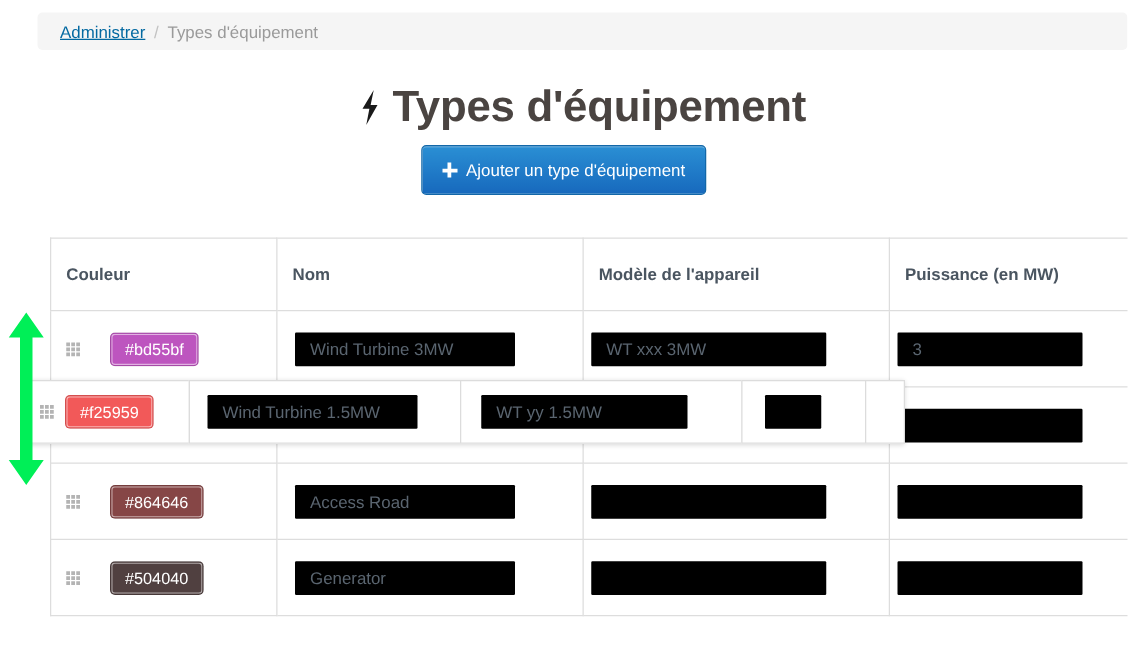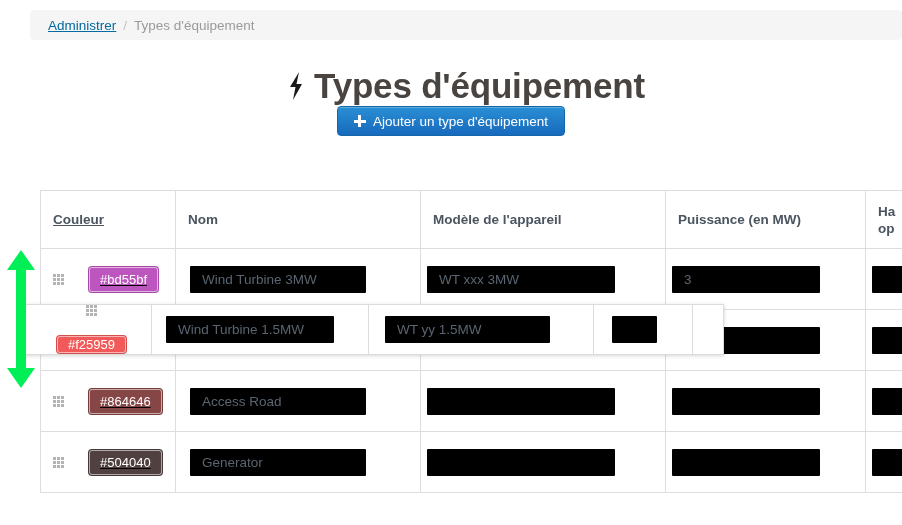--- a/index.html
+++ b/index.html
@@ -40,23 +40,24 @@
   .bolt-icon { width: 18px; height: 28px; display:block; }
   .page-title {
     font-size: 35px;
     color: #4a4441;
     font-weight: bold;
     letter-spacing: -0.2px;
     line-height: 40px;
     white-space: nowrap;
   }
   .add-btn {
+    margin-top: 10px;
     display: inline-flex; align-items: center; justify-content:space-between;
     gap: 7px;
-    height: 30px;
+    height: 40px;
     padding: 0 16px;
     border: 1px solid #1267a8;
     border-radius: 4px;
     background: linear-gradient(to bottom, #2a8fd4 0%, #1769bd 100%);
     color: #ffffff;
     font-size: 13.5px;
     cursor: pointer;
     box-shadow: inset 0 1px 0 rgba(255,255,255,.25);
   }
   .plus-icon { width: 12px; height: 12px; position: relative; display:block; }
@@ -84,21 +85,21 @@
     height: 58px;
     color: #4a5560;
     font-weight: bold;
     text-align: left;
     padding: 0 12px;
     vertical-align: middle;
     background: #fff;
     line-height: 17px;
   }
   .grid td { height: 61px; background: #fff; }
-  .c-color { width: 135px; text-decoration: underline; }
+  .c-color { width: 181px; }
   .c-nom   { width: 245px; }
   .c-model { width: 245px; }
   .c-power { width: 200px; }
   .c-extra { width: 120px; }
 
   .cell-inner { display: flex; align-items: center; padding: 0 12px; gap: 24px; }
 
   .drag-handle {
     width: 11px; height: 11px; flex: none;
     display: grid;
@@ -150,21 +151,21 @@
     background: #ffffff;
     box-shadow: 0 1px 4px rgba(0,0,0,.16);
     z-index: 5;
   }
   .drag-row .dcell {
     border: 1px solid #dcdcdc;
     margin-left: -1px;
     display: flex; align-items: center;
     background: #fff;
   }
-  .dc-color { width: 131px; padding-left: 10px; gap: 19px; flex-direction: column; }
+  .dc-color { width: 131px; padding-left: 10px; gap: 9px; }
   .dc-nom   { width: 218px; }
   .dc-model { width: 226px; }
   .dc-power { width: 115px; }
   .dc-extra { width: 100px; }
   .dc-tail  { width: 32px; }
   .drag-row .field.w-nom   { width: 168px; margin-left: 14px; }
   .drag-row .field.w-model { width: 165px; margin-left: 16px; }
   .drag-row .field.w-power { width: 62px;  margin-left: 16px; }
   .drag-row .field.w-extra { width: 45px;  margin-left: 18px; }
 

